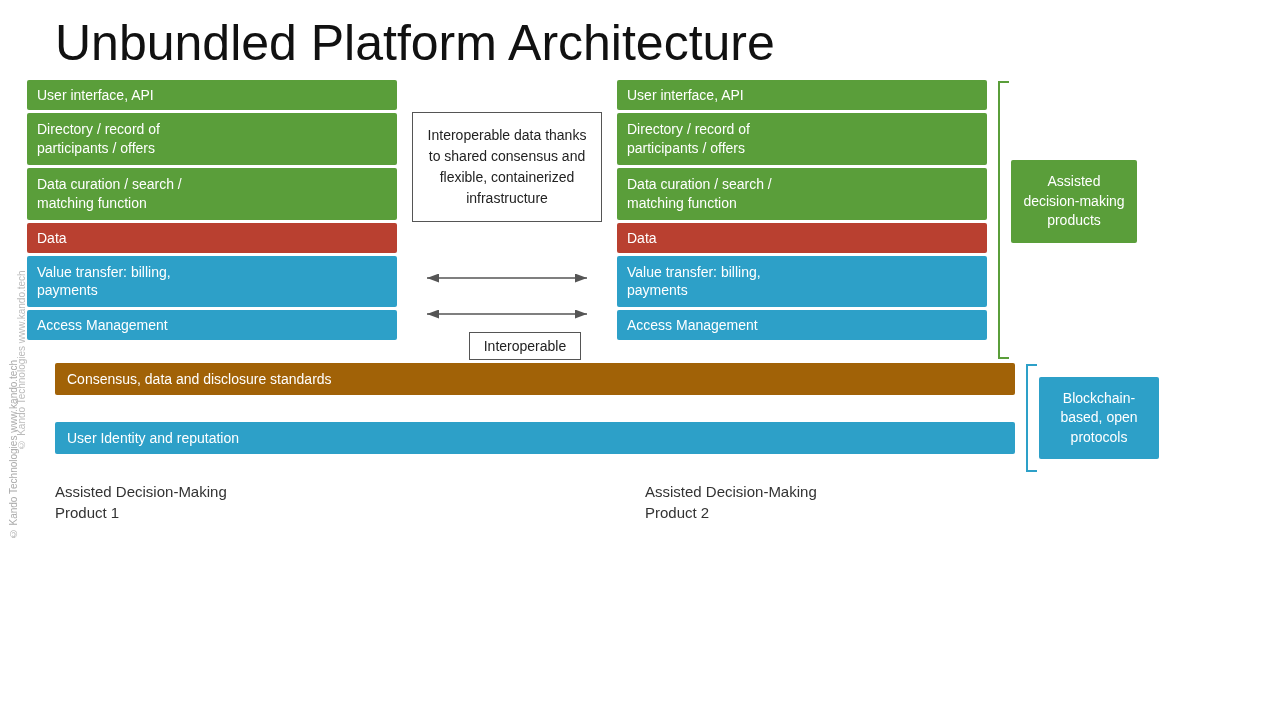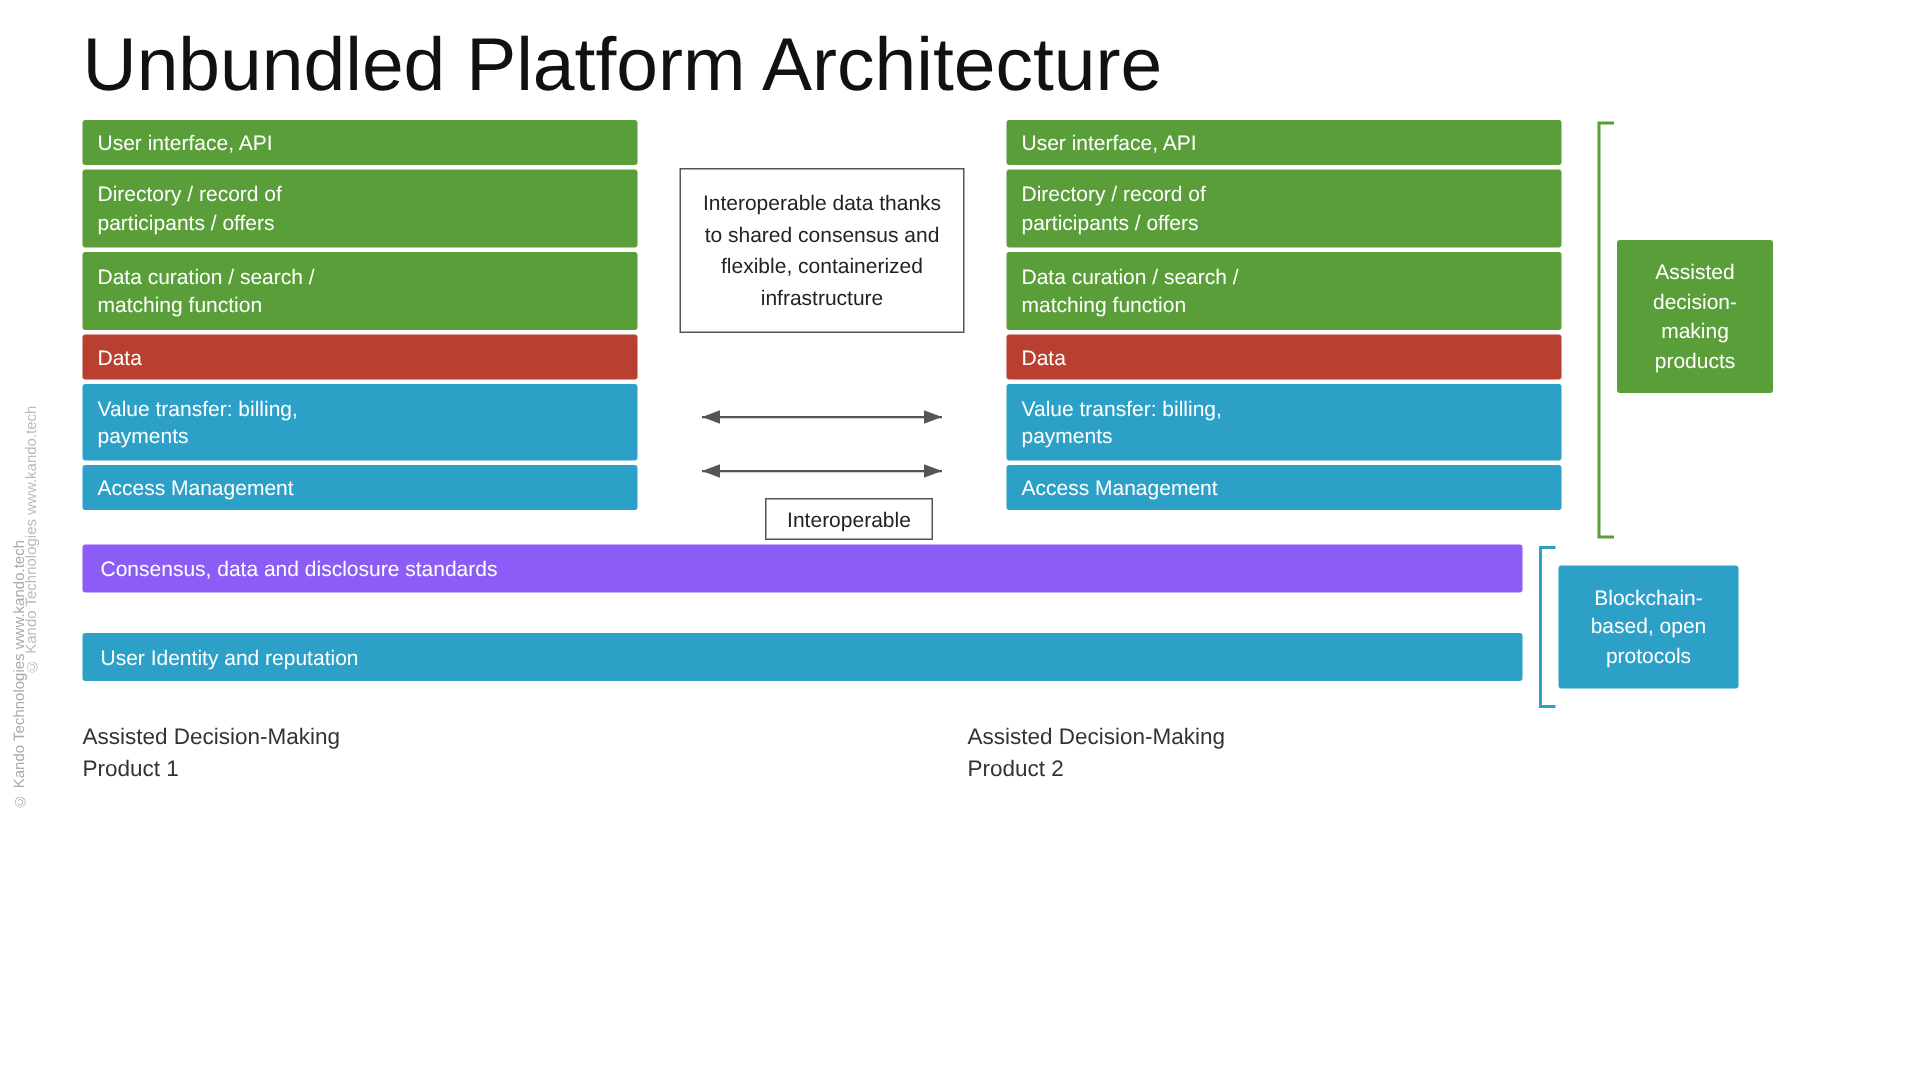--- a/index.html
+++ b/index.html
@@ -48,21 +48,21 @@
   </div>
 
   <h1 style="
     font-size: 50px;
     font-weight: 300;
     color: #111;
     padding: 14px 40px 8px 55px;
     font-family: 'Segoe UI', Arial, sans-serif;
   ">Unbundled Platform Architecture</h1>
 
-  <div style="display:flex; flex-direction:row; padding: 0 0 0 55px; gap:13px; position:relative;">
+  <div style="display:flex; flex-direction:row; padding: 0 0 0 27px; gap:0; position:relative;">
 
     <div style="display:flex; flex-direction:column; gap:3px; width:370px; flex-shrink:0;">
 
       <div style="background:#5a9e3a; color:#fff; padding:7px 10px; font-size:14px; border-radius:2px; font-family:'Segoe UI',Arial,sans-serif;">
         User interface, API
       </div>
       <div style="background:#5a9e3a; color:#fff; padding:7px 10px; font-size:14px; border-radius:2px; font-family:'Segoe UI',Arial,sans-serif; line-height:1.35;">
         Directory / record of<br>participants / offers
       </div>
       <div style="background:#5a9e3a; color:#fff; padding:7px 10px; font-size:14px; border-radius:2px; font-family:'Segoe UI',Arial,sans-serif; line-height:1.35;">
@@ -168,35 +168,35 @@
         <path d="M 16,2 L 6,2 L 6,278 L 16,278" stroke="#5a9e3a" stroke-width="2" fill="none"></path>
       </svg>
 
       <div style="
         background:#5a9e3a;
         color:#fff;
         padding:12px 10px;
         font-size:14px;
         line-height:1.4;
         text-align:center;
-        width:104px;
+        width:126px;
         border-radius:2px;
         margin-top: 80px;
         font-family:'Segoe UI',Arial,sans-serif;
       ">
         Assisted decision-making products
       </div>
     </div>
 
   </div>
 
   <div style="display:flex; flex-direction:row; padding: 3px 0 0 55px; gap:0; align-items:flex-start;">
 
     <div style="display:flex; flex-direction:column; gap:3px; width:960px; flex-shrink:0;">
-      <div style="background:#8b5cf6; color:#fff; padding:8px 12px; font-size:14px; border-radius:2px; font-family:'Segoe UI',Arial,sans-serif;">
+      <div style="background:#a16207; color:#fff; padding:8px 12px; font-size:14px; border-radius:2px; font-family:'Segoe UI',Arial,sans-serif;">
         Consensus, data and disclosure standards
       </div>
       <div style="background:#2da0c8; color:#fff; padding:8px 12px; font-size:14px; border-radius:2px; font-family:'Segoe UI',Arial,sans-serif;margin-top:24px;">
         User Identity and reputation
       </div>
     </div>
 
     <div style="display:flex; flex-direction:row; align-items:center; margin-left:6px;">
       <svg width="18" height="110">
         <path d="M 16,2 L 6,2 L 6,108 L 16,108" stroke="#2da0c8" stroke-width="2" fill="none"></path>

